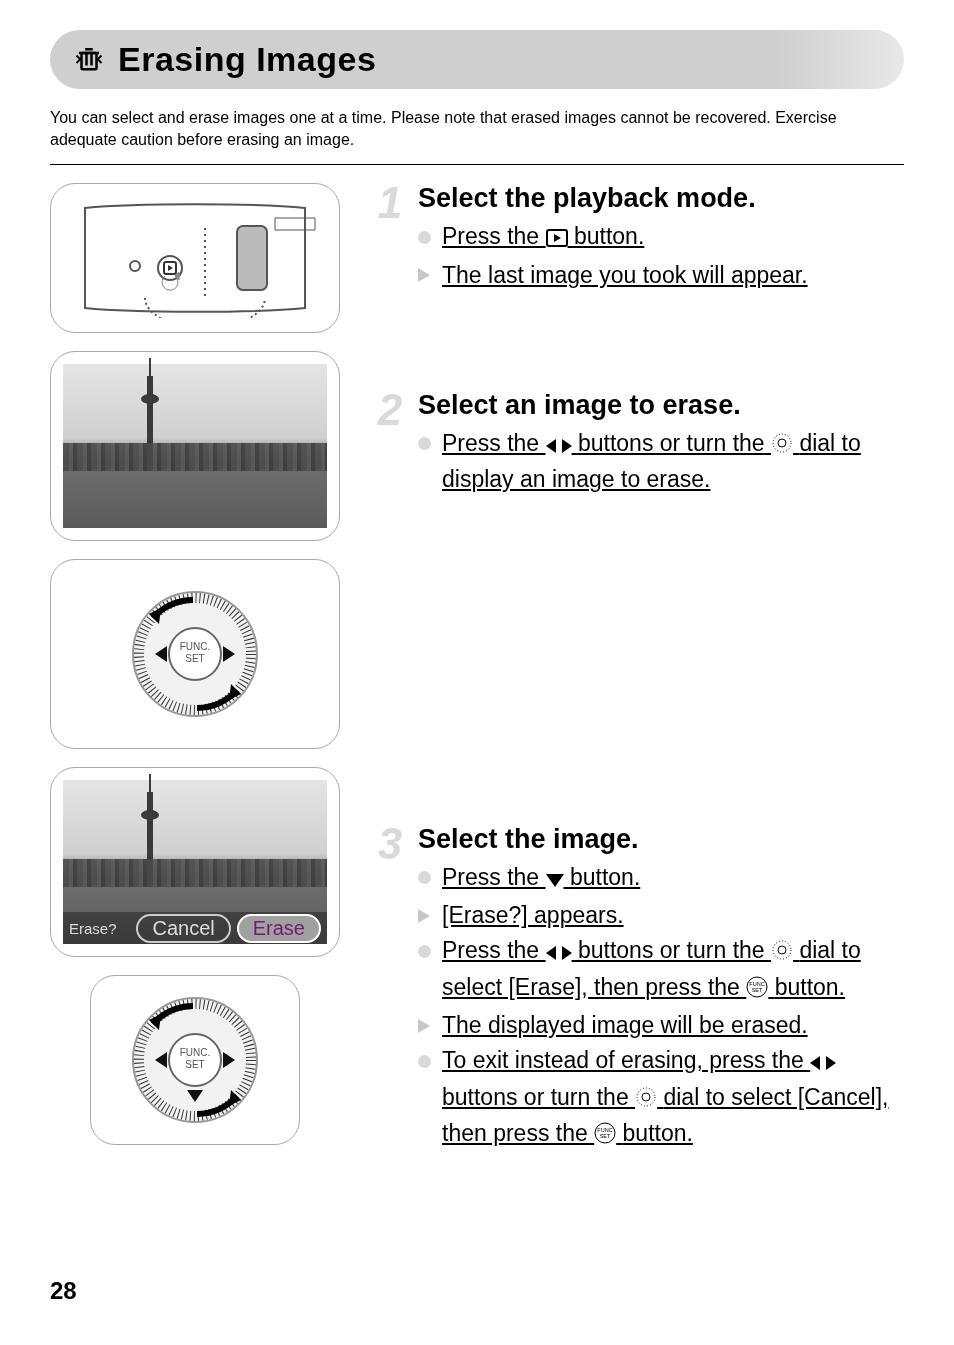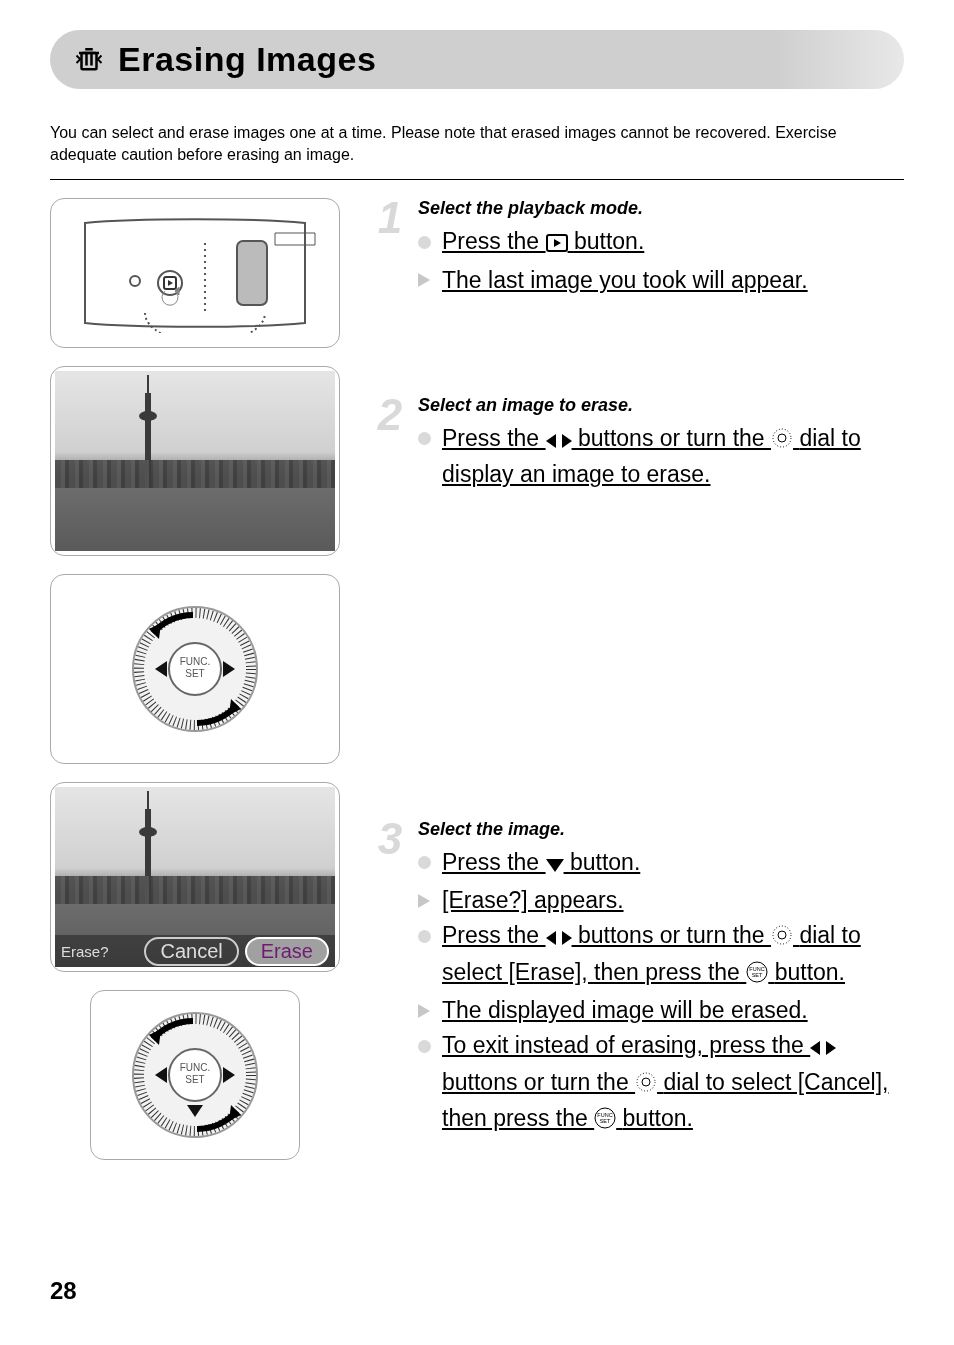--- a/index.html
+++ b/index.html
@@ -13,21 +13,21 @@
     padding: 30px 50px 0 50px;
   }
 
   .title-bar {
     background: linear-gradient(to right, #cfcfcf 0%, #cfcfcf 85%, #e8e8e8 100%);
     border-radius: 999px;
     padding: 10px 24px;
     display: flex;
     align-items: center;
     gap: 14px;
-    margin-bottom: 33px;
+    margin-bottom: 18px;
   }
   .title-bar svg { flex: 0 0 auto; }
   .title-text {
     font-size: 34px;
     font-weight: 900;
     letter-spacing: 0.5px;
   }
 
   .intro {
     font-size: 16px;
@@ -50,29 +50,29 @@
     display: flex;
     flex-direction: column;
     gap: 18px;
   }
   .right-col {
     flex: 1 1 auto;
   }
 
   .illustration {
     border: 1px solid #aaa;
-    border-radius: 14px;
+    border-radius: 25px;
     background: #fff;
     padding: 8px;
     display: flex;
     align-items: center;
     justify-content: center;
   }
   .illustration.tall { height: 150px; }
-  .illustration.photo { height: 190px; padding: 4px; overflow: hidden; }
+  .illustration.photo { height: 190px; padding: 12px; overflow: hidden; }
   .illustration.dial { height: 190px; }
   .illustration.dial svg { width: 140px; height: 140px; }
 
   .photo-inner {
     width: 100%; height: 100%;
     background: linear-gradient(to bottom, #e5e5e5 0%, #d0d0d0 45%, #8a8a8a 55%, #6f6f6f 60%, #5a5a5a 100%);
     position: relative;
   }
   .skyline {
     position: absolute; left: 0; right: 0; bottom: 35%;
@@ -137,24 +137,23 @@
     font-weight: 900;
     font-style: italic;
     color: #d9d9d9;
     line-height: 0.9;
     width: 40px;
     text-align: center;
     flex-shrink: 0;
   }
   .step-body { flex: 1; }
   .step-title {
-    font-size: 18px;
+    font-size: 27px;
     font-weight: 700;
     margin-bottom: 6px;
-    font-style: italic;
   }
   .step-list {
     list-style: none;
     font-size: 23px;
     line-height: 1.45;
   }
   .step-list li {
     position: relative;
     padding-left: 24px;
     margin-bottom: 2px;

